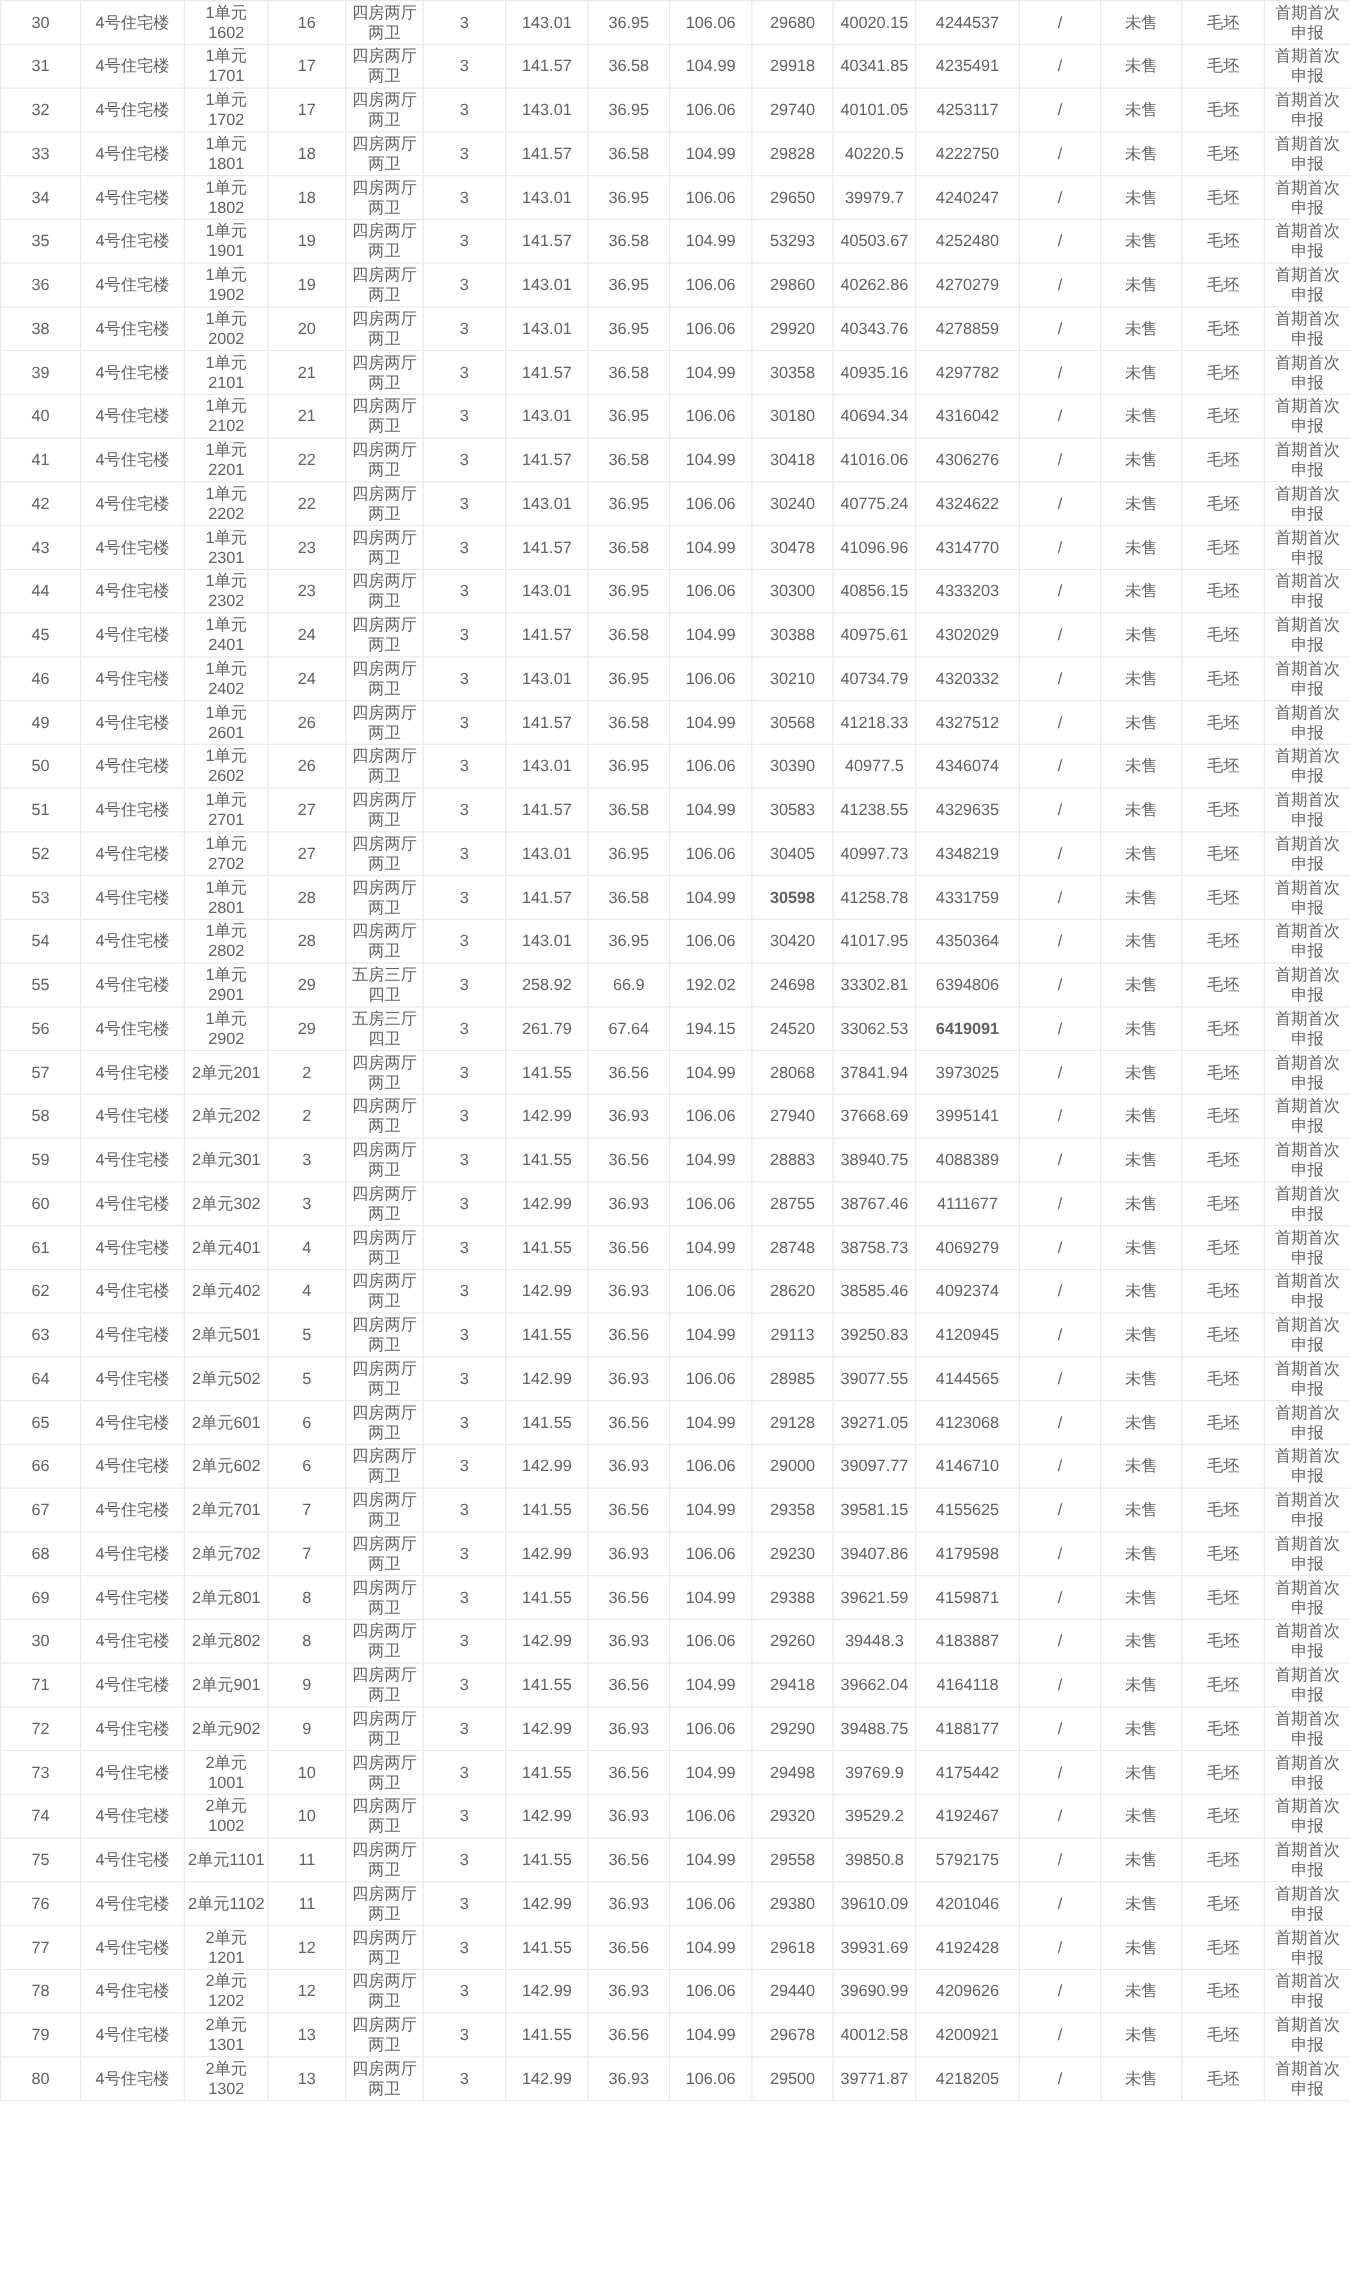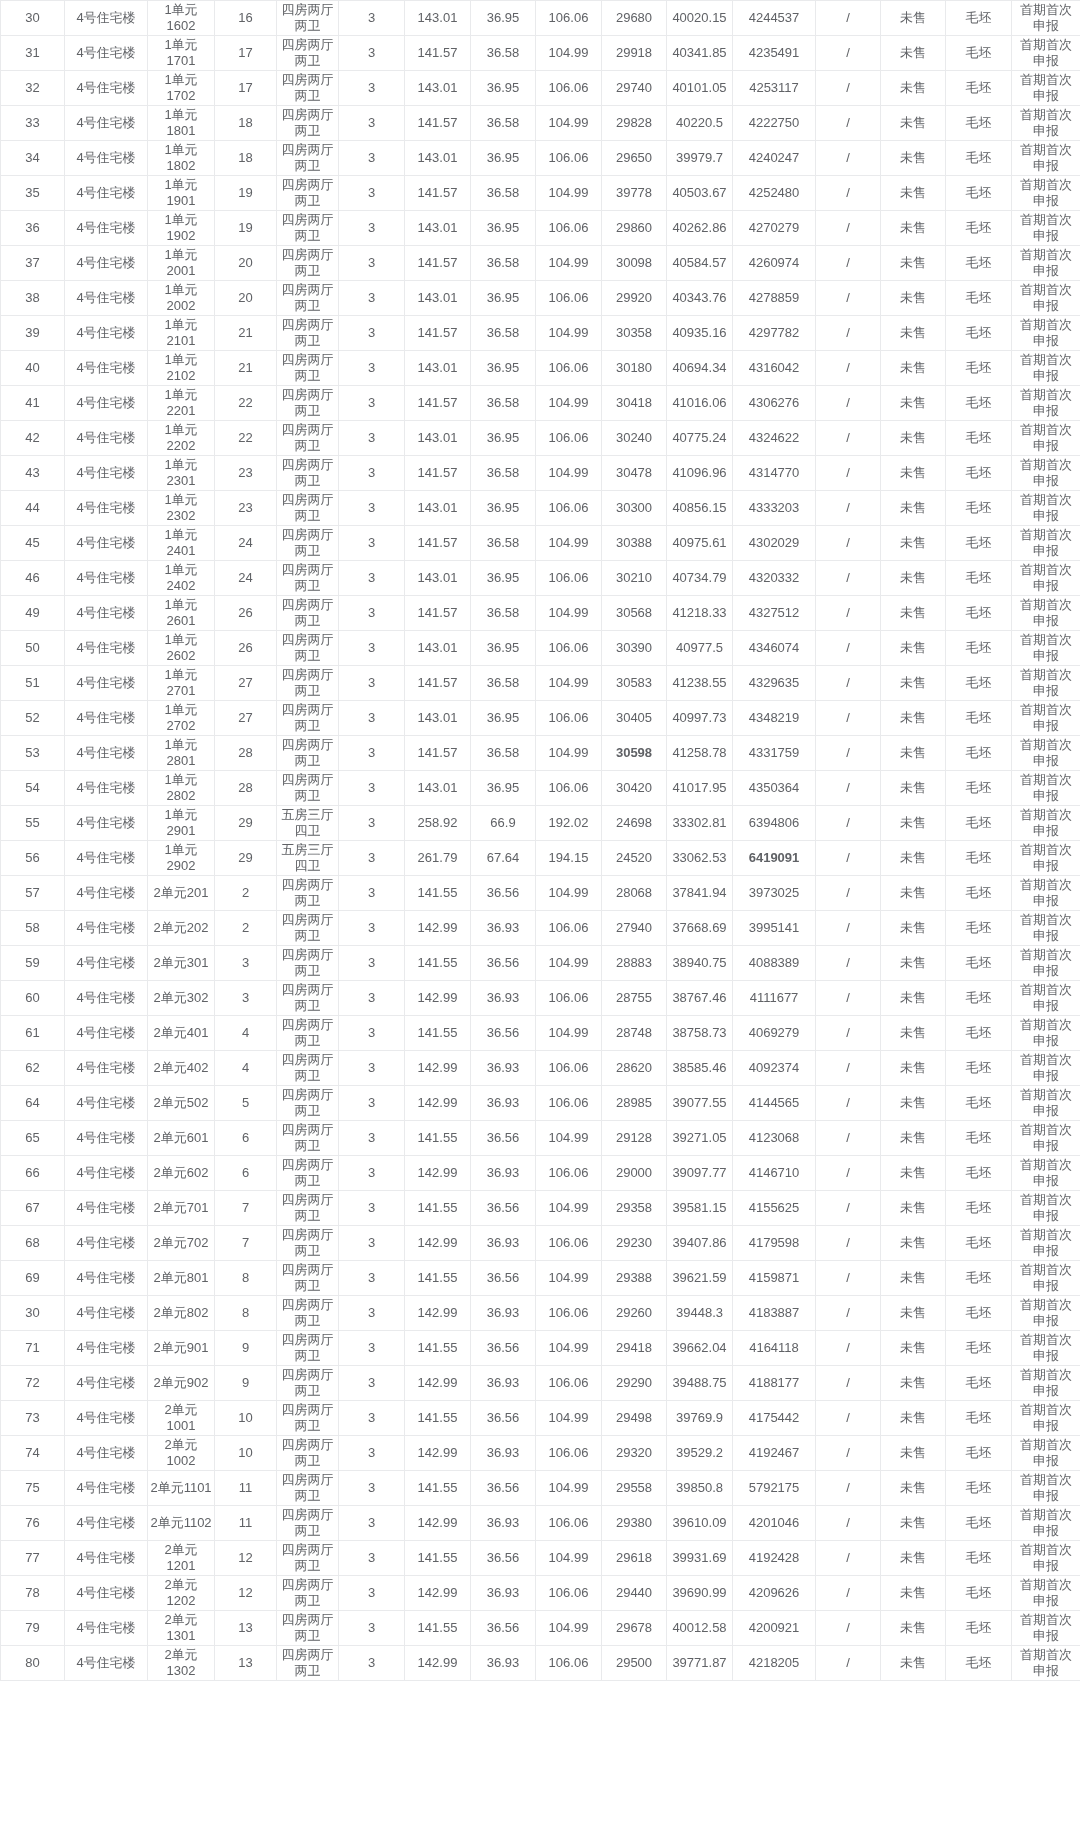--- a/index.html
+++ b/index.html
@@ -150,59 +150,41 @@
       <tr>
         <td class="col-no">35</td>
         <td class="col-building">4号住宅楼</td>
         <td class="col-unit">1单元1901</td>
         <td class="col-floor">19</td>
         <td class="col-layout">四房两厅两卫</td>
         <td class="col-rooms">3</td>
         <td class="col-build_area">141.57</td>
         <td class="col-share_area">36.58</td>
         <td class="col-inner_area">104.99</td>
-        <td class="col-price">39778</td>
+        <td class="col-price">53293</td>
         <td class="col-unit_price">40503.67</td>
         <td class="col-total_price">4252480</td>
         <td class="col-extra">/</td>
         <td class="col-sale_status">未售</td>
         <td class="col-decoration">毛坯</td>
         <td class="col-declare_note">首期首次申报</td>
       </tr>
       <tr>
         <td class="col-no">36</td>
         <td class="col-building">4号住宅楼</td>
         <td class="col-unit">1单元1902</td>
         <td class="col-floor">19</td>
         <td class="col-layout">四房两厅两卫</td>
         <td class="col-rooms">3</td>
         <td class="col-build_area">143.01</td>
         <td class="col-share_area">36.95</td>
         <td class="col-inner_area">106.06</td>
         <td class="col-price">29860</td>
         <td class="col-unit_price">40262.86</td>
         <td class="col-total_price">4270279</td>
-        <td class="col-extra">/</td>
-        <td class="col-sale_status">未售</td>
-        <td class="col-decoration">毛坯</td>
-        <td class="col-declare_note">首期首次申报</td>
-      </tr>
-      <tr>
-        <td class="col-no">37</td>
-        <td class="col-building">4号住宅楼</td>
-        <td class="col-unit">1单元2001</td>
-        <td class="col-floor">20</td>
-        <td class="col-layout">四房两厅两卫</td>
-        <td class="col-rooms">3</td>
-        <td class="col-build_area">141.57</td>
-        <td class="col-share_area">36.58</td>
-        <td class="col-inner_area">104.99</td>
-        <td class="col-price">30098</td>
-        <td class="col-unit_price">40584.57</td>
-        <td class="col-total_price">4260974</td>
         <td class="col-extra">/</td>
         <td class="col-sale_status">未售</td>
         <td class="col-decoration">毛坯</td>
         <td class="col-declare_note">首期首次申报</td>
       </tr>
       <tr>
         <td class="col-no">38</td>
         <td class="col-building">4号住宅楼</td>
         <td class="col-unit">1单元2002</td>
         <td class="col-floor">20</td>
@@ -609,20 +591,38 @@
         <td class="col-inner_area">106.06</td>
         <td class="col-price">28620</td>
         <td class="col-unit_price">38585.46</td>
         <td class="col-total_price">4092374</td>
         <td class="col-extra">/</td>
         <td class="col-sale_status">未售</td>
         <td class="col-decoration">毛坯</td>
         <td class="col-declare_note">首期首次申报</td>
       </tr>
       <tr>
+        <td class="col-no">63</td>
+        <td class="col-building">4号住宅楼</td>
+        <td class="col-unit">2单元501</td>
+        <td class="col-floor">5</td>
+        <td class="col-layout">四房两厅两卫</td>
+        <td class="col-rooms">3</td>
+        <td class="col-build_area">141.55</td>
+        <td class="col-share_area">36.56</td>
+        <td class="col-inner_area">104.99</td>
+        <td class="col-price">29113</td>
+        <td class="col-unit_price">39250.83</td>
+        <td class="col-total_price">4120945</td>
+        <td class="col-extra">/</td>
+        <td class="col-sale_status">未售</td>
+        <td class="col-decoration">毛坯</td>
+        <td class="col-declare_note">首期首次申报</td>
+      </tr>
+      <tr>
         <td class="col-no">64</td>
         <td class="col-building">4号住宅楼</td>
         <td class="col-unit">2单元502</td>
         <td class="col-floor">5</td>
         <td class="col-layout">四房两厅两卫</td>
         <td class="col-rooms">3</td>
         <td class="col-build_area">142.99</td>
         <td class="col-share_area">36.93</td>
         <td class="col-inner_area">106.06</td>
         <td class="col-price">28985</td>

